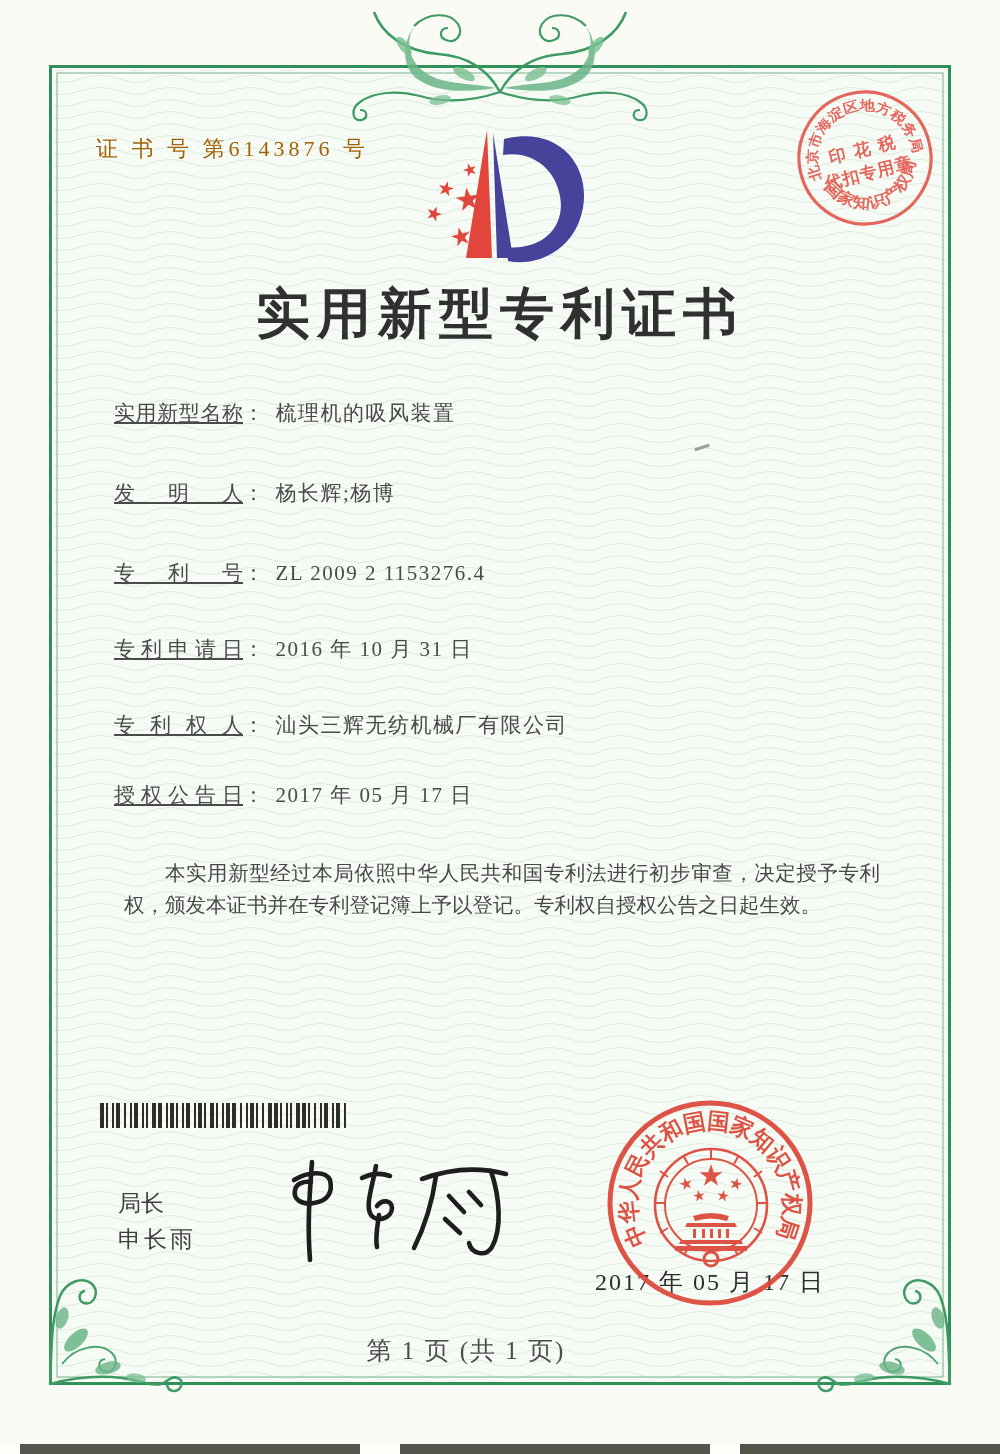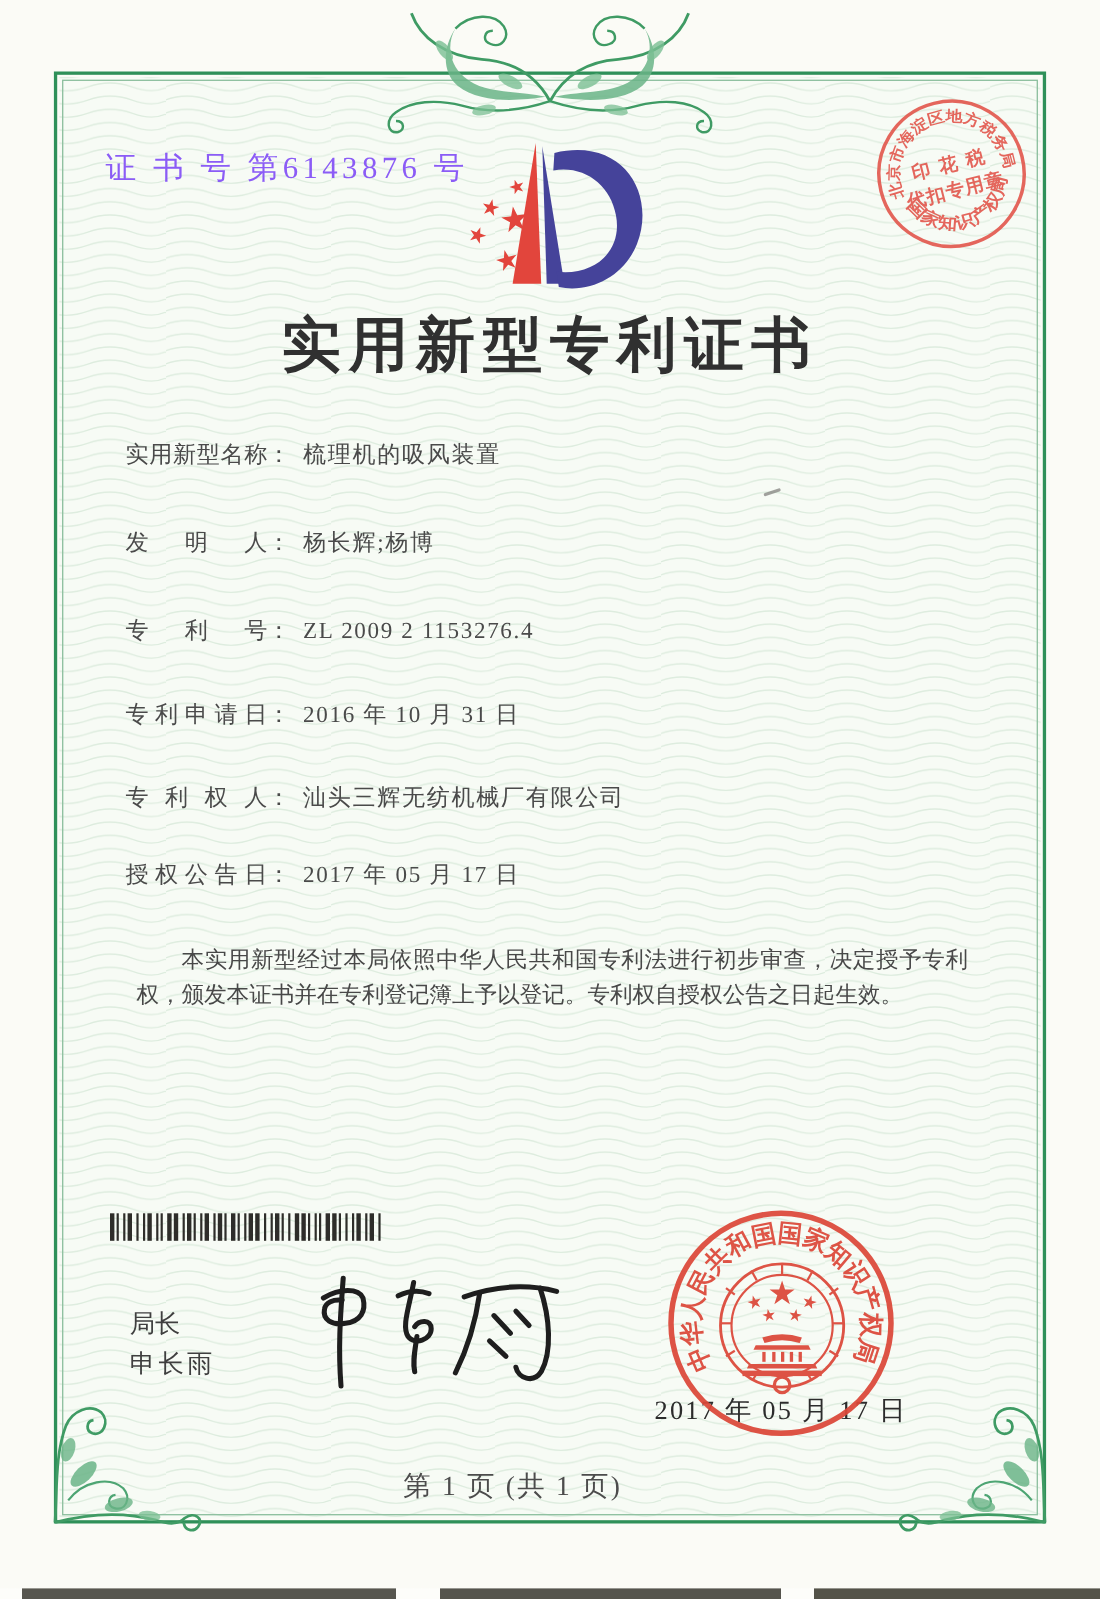--- a/index.html
+++ b/index.html
@@ -4,26 +4,26 @@
 <style>
   html,body{margin:0;padding:0;}
   body{
     width:1000px;height:1454px;position:relative;overflow:hidden;
     background:#fbfbf6;
     font-family:"Liberation Serif","DejaVu Serif",serif;
     color:#454545;
   }
   .abs{position:absolute;}
   
-  .cert-no{left:96px;top:134px;font-size:28px;letter-spacing:4px;color:#8b5cf6;}
+  .cert-no{left:96px;top:134px;font-size:22px;letter-spacing:4px;color:#a16207;}
   .title{left:0;top:278px;width:1000px;text-align:center;font-size:54px;font-weight:bold;
          letter-spacing:7px;color:#303030;}
   .fields{left:114px;top:399px;width:800px;}
   .frow{position:absolute;left:0;white-space:nowrap;font-size:21px;color:#4a4a4a;letter-spacing:1.5px;}
-  .frow .flabel{display:inline-block;width:129px;text-align:justify;text-align-last:justify;letter-spacing:0;}
+  .frow .flabel{display:inline-block;width:129px;text-align:justify;text-align-last:justify;letter-spacing:0;text-decoration:underline;}
   .frow .fcolon{display:inline-block;margin-right:10px;}
   .r0{top:0px}.r1{top:80px}.r2{top:160px}.r3{top:236px}.r4{top:312px}.r5{top:382px}
   .paras{left:112px;top:846px;width:780px;font-size:20.5px;line-height:31.5px;
          text-align:justify;color:#484848;}
   .paras p{margin:12px;text-indent:2em;}
   .barcode{left:100px;top:1103px;height:25px;font-size:0;white-space:nowrap;}
   .sig-title{left:118px;top:1188px;font-size:23px;color:#3f3f3f;font-family:"Liberation Sans","DejaVu Sans",sans-serif;}
   .sig-name{left:118px;top:1224px;font-size:23px;color:#3f3f3f;font-family:"Liberation Sans","DejaVu Sans",sans-serif;letter-spacing:3px;}
   .seal-date{left:560px;top:1266px;width:300px;text-align:center;font-size:24px;
              color:#2c2c2c;letter-spacing:2px;z-index:6;}

